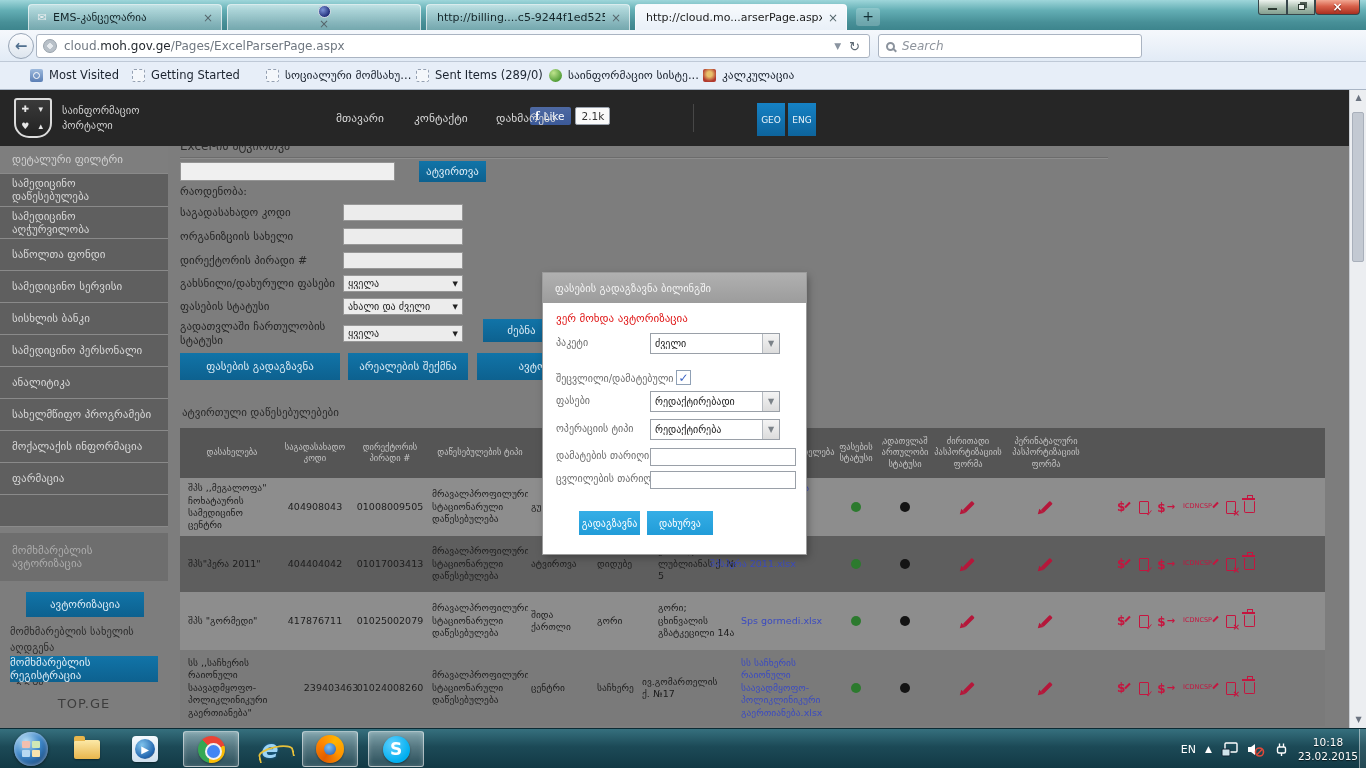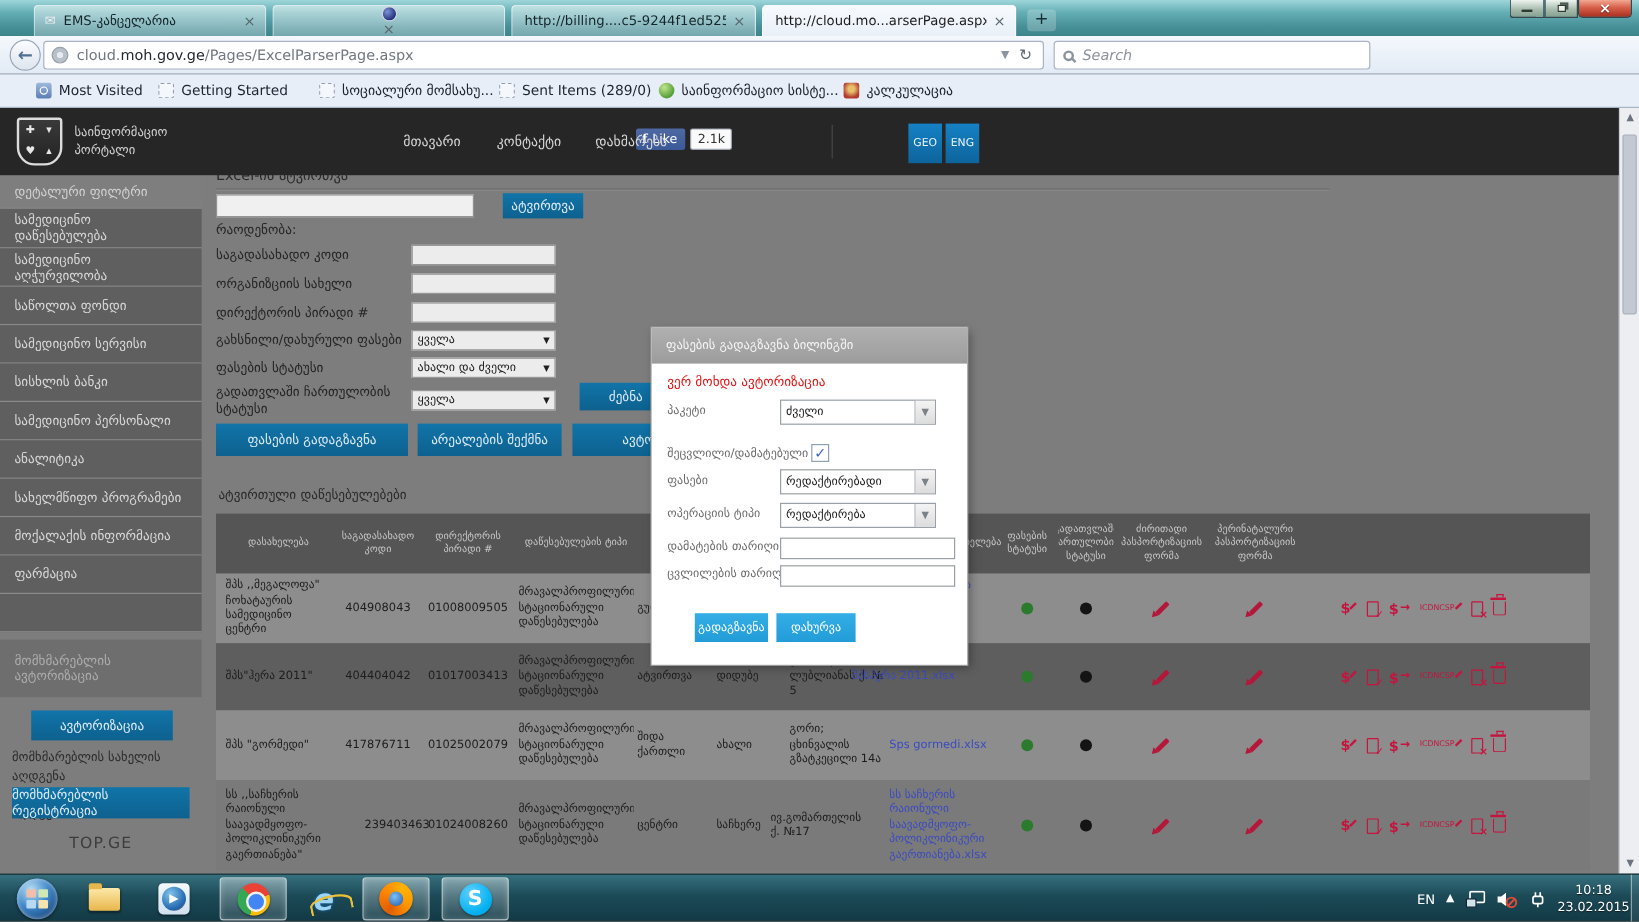--- a/index.html
+++ b/index.html
@@ -487,21 +487,21 @@
               <span class="trash"></span>
             </span>
           </div>
         </div>
         <div class="trow" style="top: 164px; height: 58px; background: rgb(141, 141, 141);">
           <div class="td" style="left: 8px; width: 88px; height: 58px;">შპს "გორმედი"</div>
           <div class="td center" style="left: 100px; width: 70px; height: 58px;">417876711</div>
           <div class="td center" style="left: 172px; width: 76px; height: 58px;">01025002079</div>
           <div class="td" style="left: 252px; width: 96px; height: 58px;">მრავალპროფილური სტაციონარული დაწესებულება</div>
           <div class="td" style="left: 351px; width: 62px; height: 58px;">შიდა ქართლი</div>
-          <div class="td" style="left: 417px; width: 58px; height: 58px;">ახალი</div>
+          <div class="td" style="left: 417px; width: 58px; height: 58px;">გორი</div>
           <div class="td" style="left: 478px; width: 80px; height: 58px;">გორი; ცხინვალის გზატკეცილი 14ა</div>
           <div class="td link" style="left: 561px; width: 100px; height: 58px;">Sps gormedi.xlsx</div>
           <div class="td center" style="left: 654px; width: 44px; height: 58px;">
             <span class="dot green"></span>
           </div>
           <div class="td center" style="left: 702px; width: 46px; height: 58px;">
             <span class="dot black"></span>
           </div>
           <div class="td center" style="left: 752px; width: 72px; height: 58px;">
             <span class="pencil"></span>

